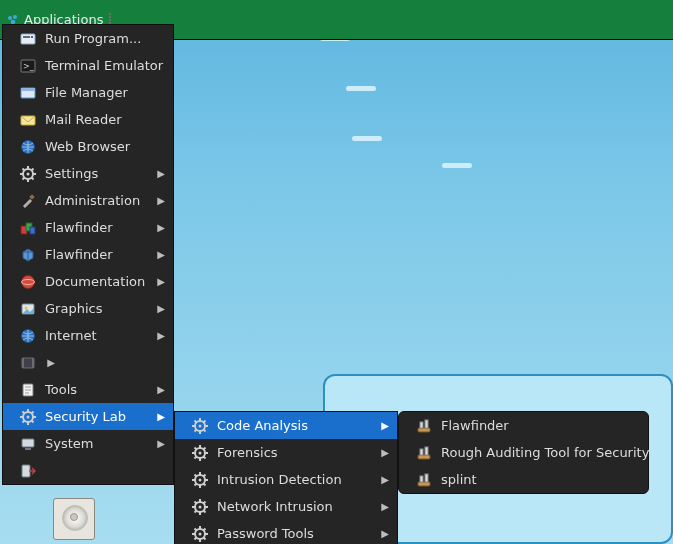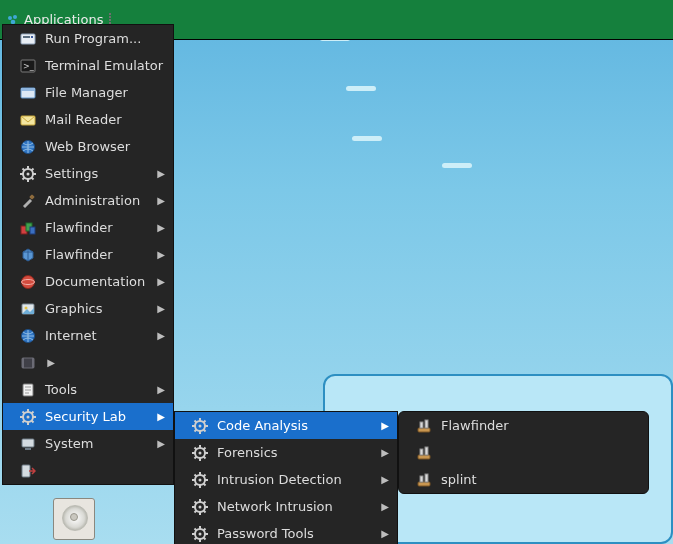--- a/index.html
+++ b/index.html
@@ -492,20 +492,21 @@
       <span class="menu-label">Flawfinder</span>
     </div>
     <div class="menu-item">
       <span class="menu-icon">
         <svg width="16" height="16" viewBox="0 0 16 16">
           <rect x="2" y="10" width="12" height="4" rx="1" fill="#c89650" stroke="#7a5524"></rect>
           <rect x="4" y="4" width="3" height="6" fill="#d9d9d9" stroke="#8c8c8c"></rect>
           <rect x="9" y="2" width="3" height="8" fill="#d9d9d9" stroke="#8c8c8c"></rect>
         </svg>
       </span>
+      <span class="menu-label">Rough Auditing Tool for Security</span>
     </div>
     <div class="menu-item">
       <span class="menu-icon">
         <svg width="16" height="16" viewBox="0 0 16 16">
           <rect x="2" y="10" width="12" height="4" rx="1" fill="#c89650" stroke="#7a5524"></rect>
           <rect x="4" y="4" width="3" height="6" fill="#d9d9d9" stroke="#8c8c8c"></rect>
           <rect x="9" y="2" width="3" height="8" fill="#d9d9d9" stroke="#8c8c8c"></rect>
         </svg>
       </span>
       <span class="menu-label">splint</span>

